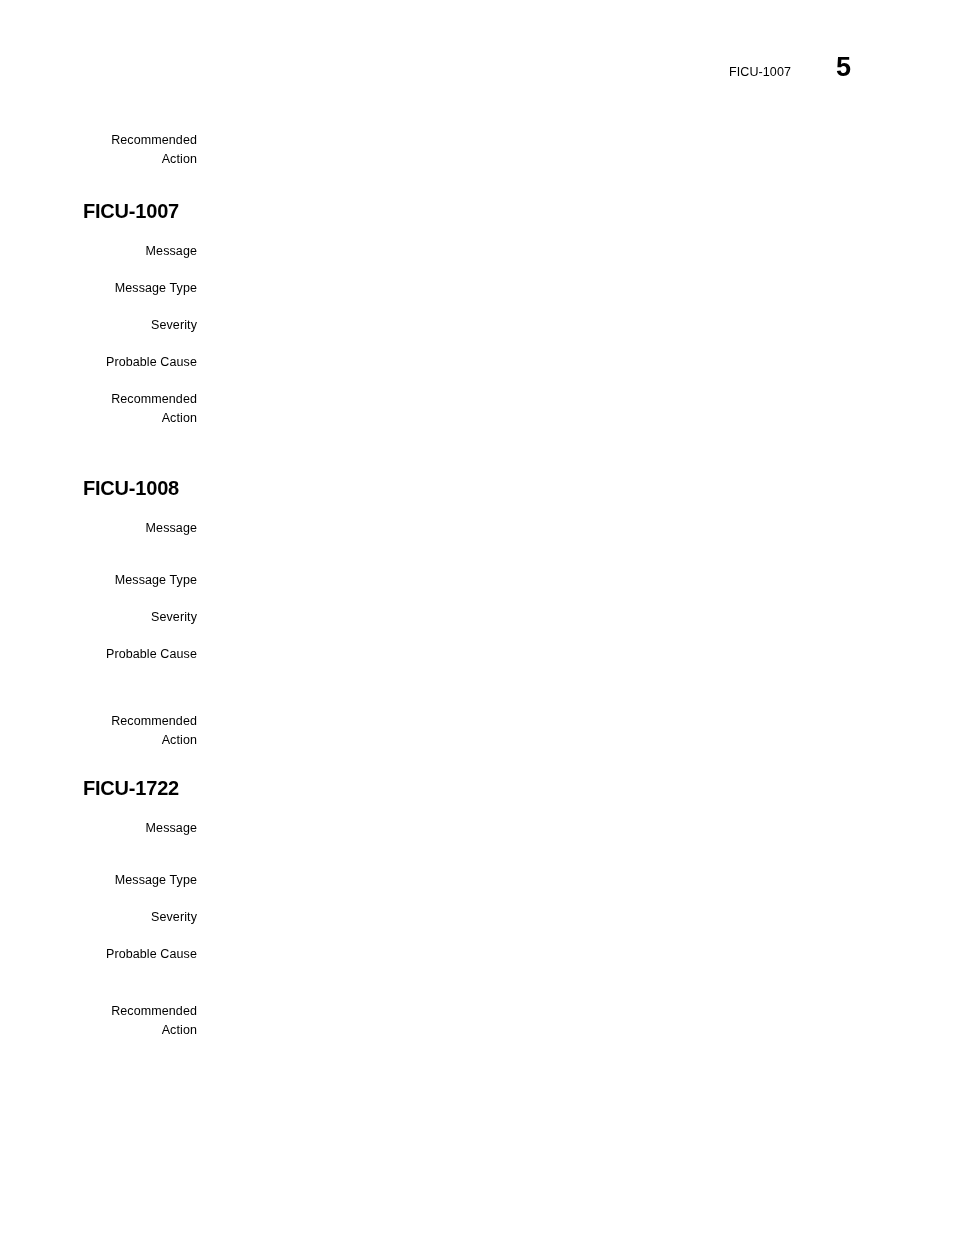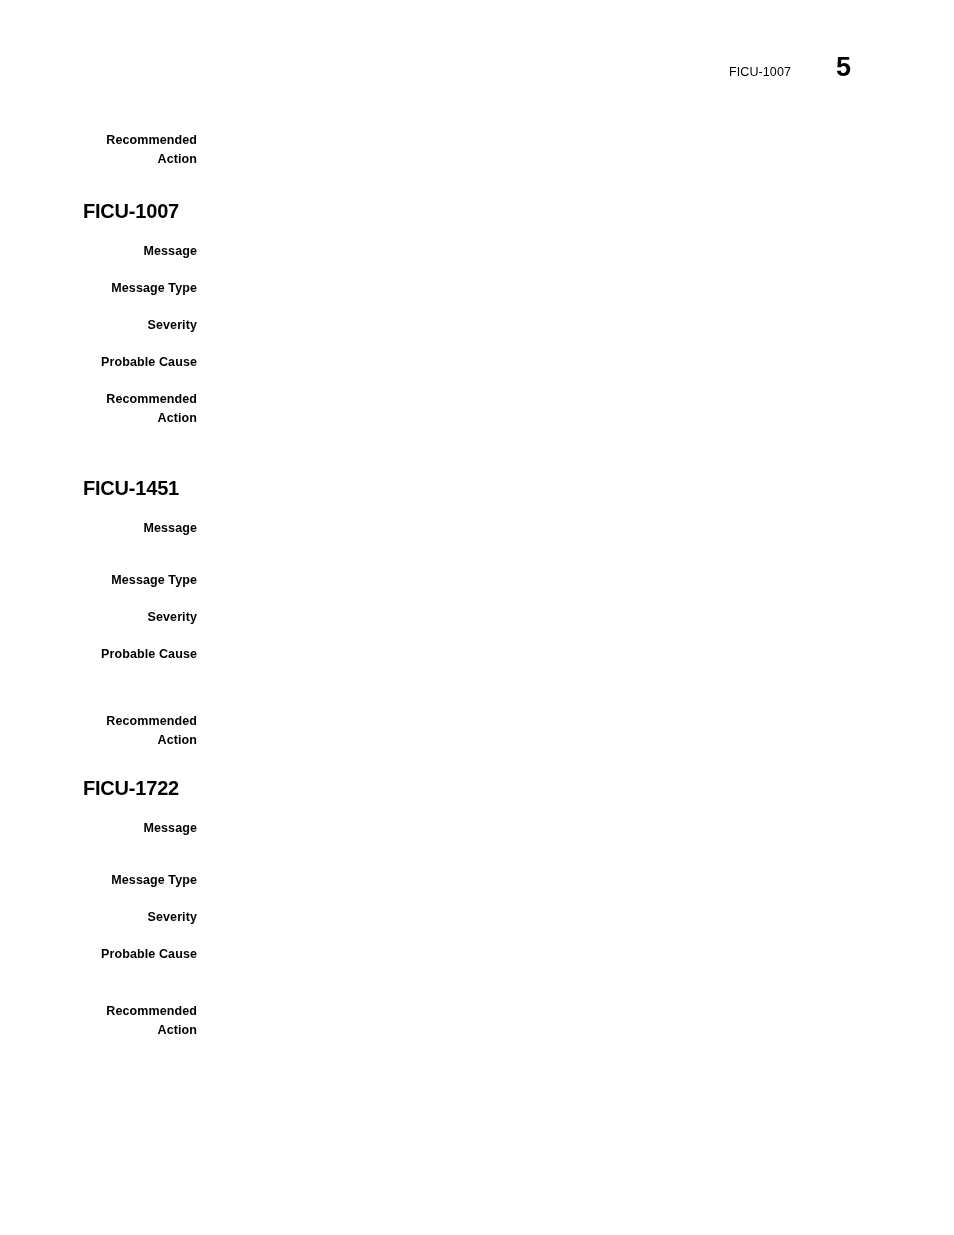--- a/index.html
+++ b/index.html
@@ -74,21 +74,21 @@
   .field-row {
     display: flex;
     align-items: flex-start;
   }
   .field-label {
     width: 197px;
     flex: 0 0 197px;
     box-sizing: border-box;
     text-align: right;
     font-size: 12.5px;
-    font-weight: 700;
+    font-weight: 400;
     line-height: 19px;
     letter-spacing: 0.1px;
     color: #000;
     padding-right: 0;
     white-space: pre-line;
   }
   .field-value {
     flex: 1 1 auto;
     box-sizing: border-box;
     padding-left: 28px;
@@ -162,21 +162,21 @@
       <div class="field-row">
         <div class="field-label">Recommended
 Action</div>
         <div class="field-value"></div>
       </div>
     </div>
 
     <div class="gap-48"></div>
 
     <div class="section">
-      <h2 class="section-heading">FICU-1451</h2>
+      <h2 class="section-heading">FICU-1008</h2>
 
       <div class="gap-19"></div>
 
       <div class="field-row">
         <div class="field-label">Message</div>
         <div class="field-value"></div>
       </div>
       <div class="gap-33"></div>
 
       <div class="field-row">

